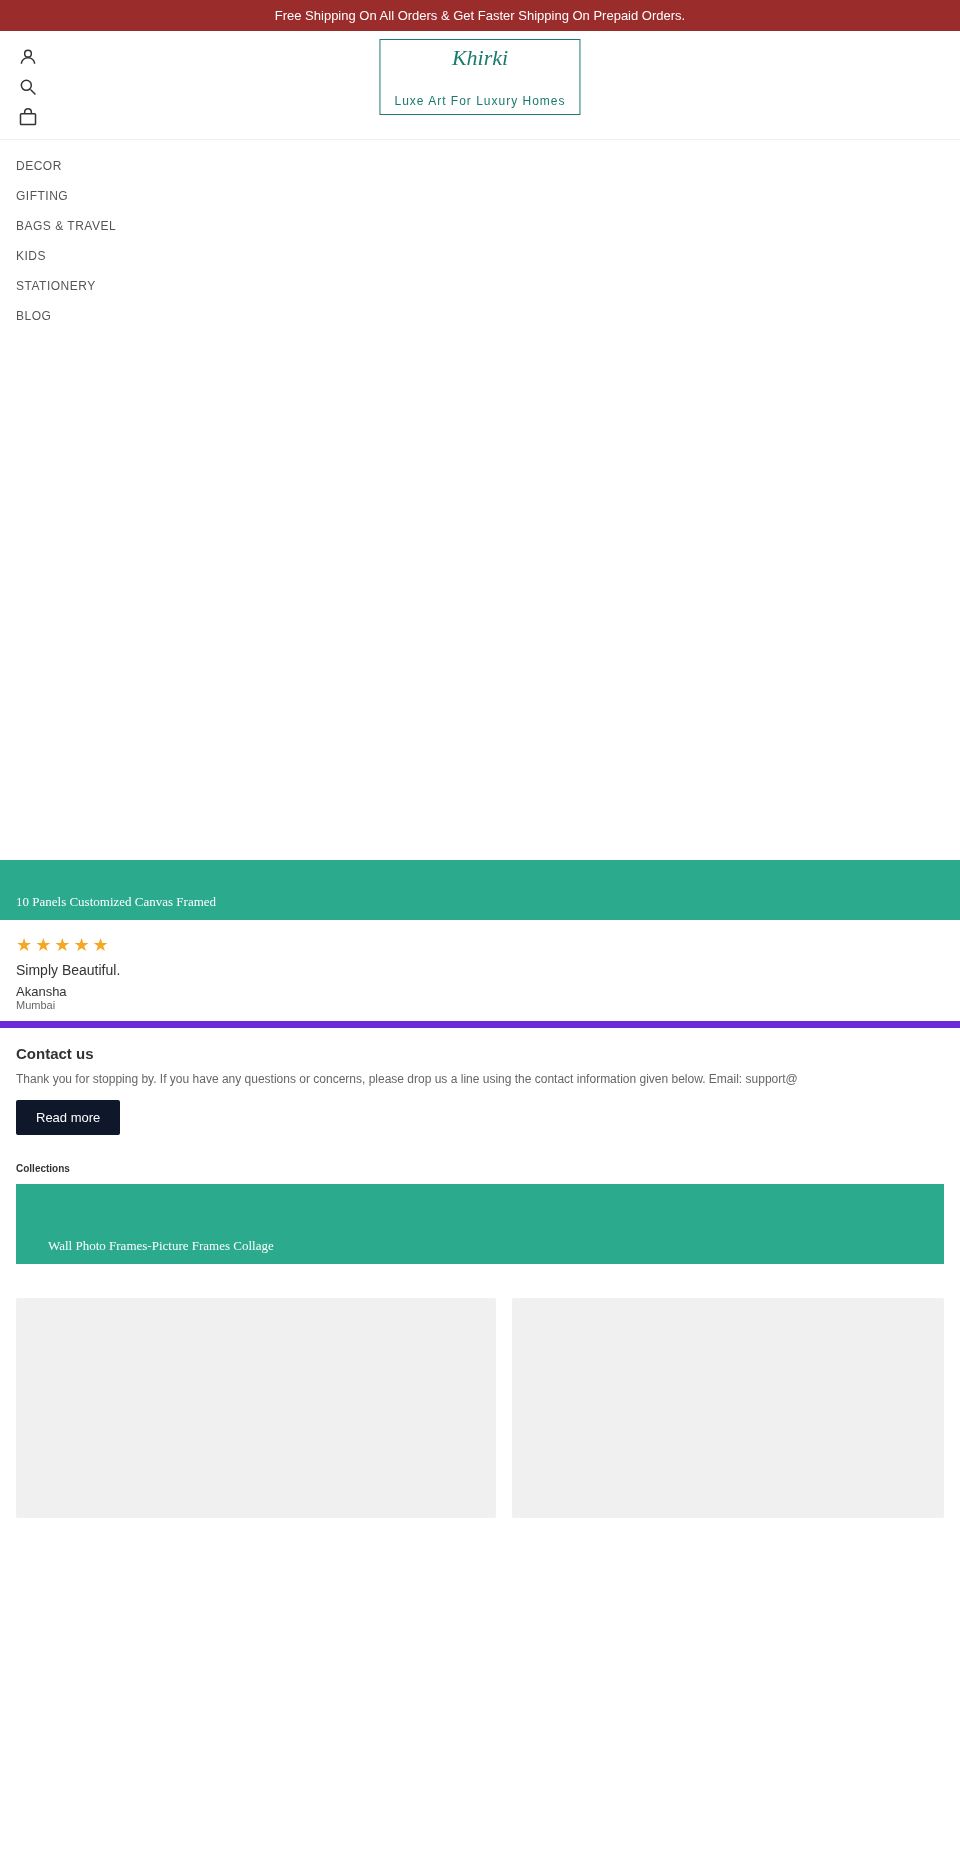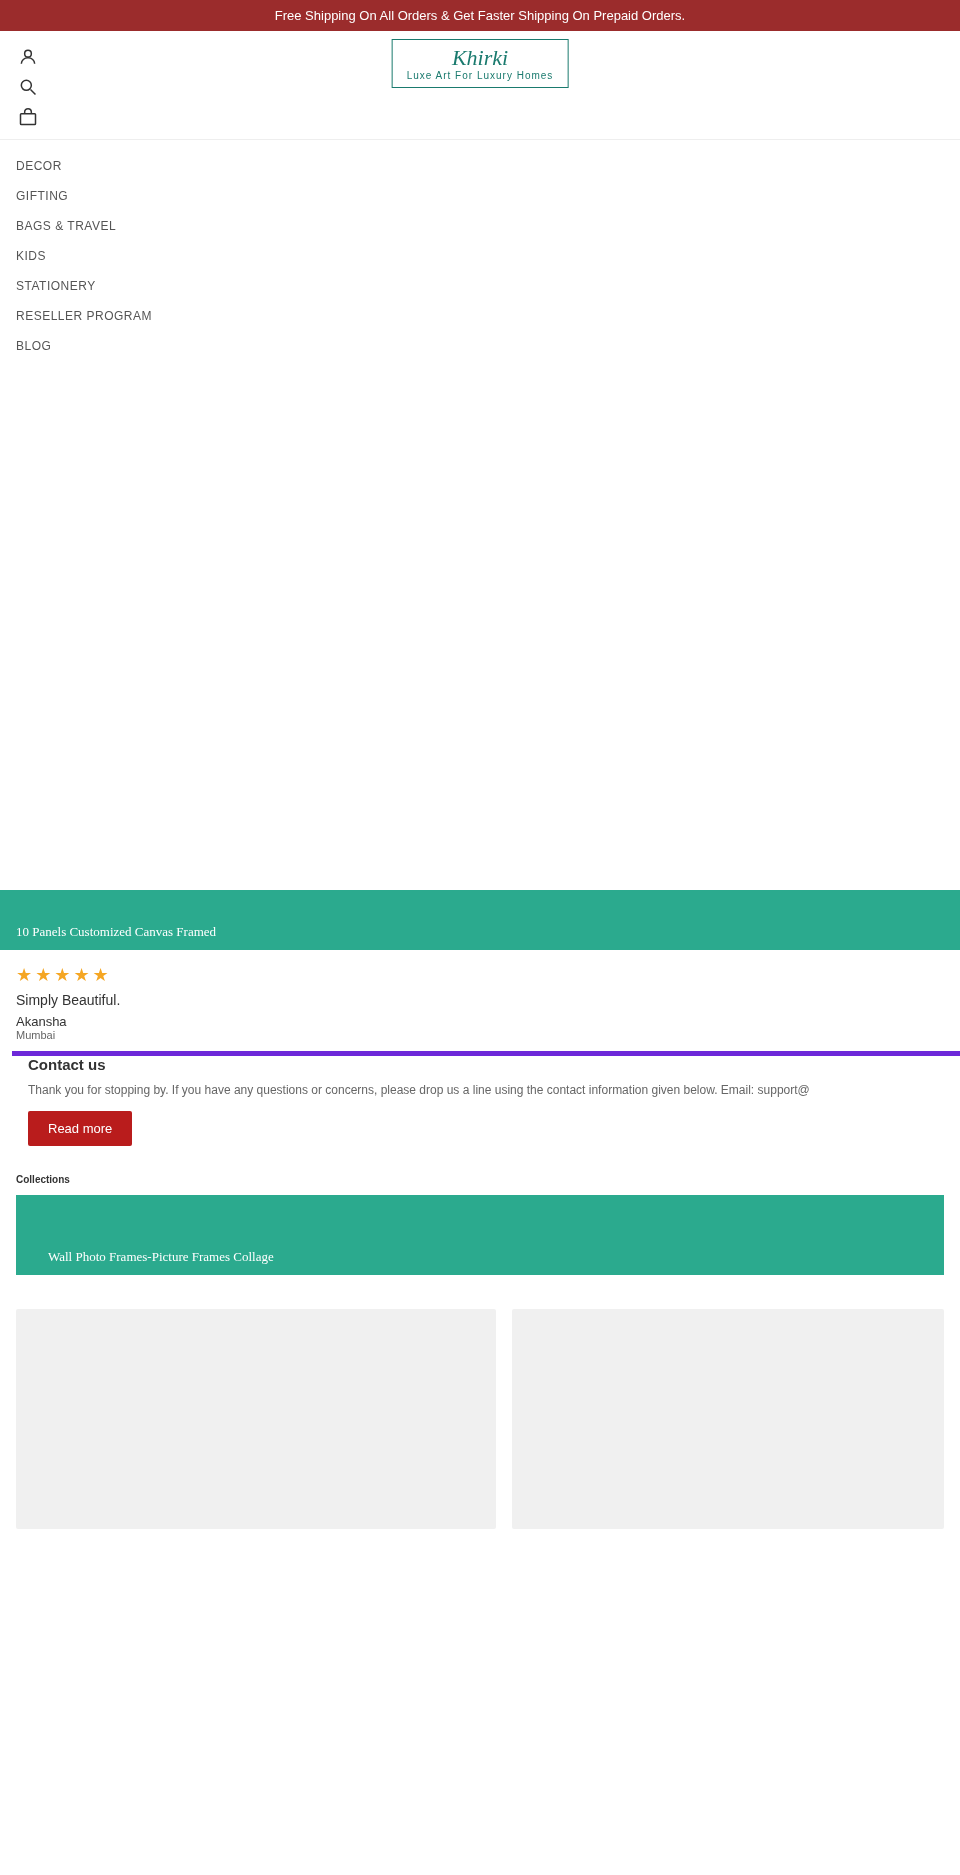--- a/index.html
+++ b/index.html
@@ -49,23 +49,24 @@
       text-align: center;
     }
     .logo-main {
       font-family: Georgia, serif;
       font-size: 22px;
       color: #1a7a6e;
       font-style: italic;
       line-height: 1.1;
     }
     .logo-sub {
-      font-size: 10px;
+      font-size: 12px;
       color: #1a7a6e;
       letter-spacing: 1px;
+      margin-top: 24px;
     }
 
     
     nav {
       padding: 10px 16px;
     }
     nav ul {
       list-style: none;
     }
     nav ul li {
@@ -122,38 +123,37 @@
       font-size: 13px;
       color: #333;
     }
     .reviewer-city {
       font-size: 11px;
       color: #666;
     }
 
     
     .contact-section {
-      padding: 0 16px 10px;
-      border-top: 5px solid #6d28d9;
-      margin-left: 12px;
+      padding: 17px 16px 10px;
+      border-top: 7px solid #6d28d9;
     }
     .section-heading {
       font-size: 15px;
       color: #333;
       margin-bottom: 8px;
       font-weight: 600;
     }
     .contact-text {
       font-size: 12px;
       color: #666;
       line-height: 1.5;
       margin-bottom: 12px;
     }
     .read-more-btn {
-      background: #b91c1c;
+      background: #0f172a;
       color: #fff;
       border: none;
       padding: 10px 20px;
       font-size: 13px;
       cursor: pointer;
       border-radius: 2px;
     }
 
     
     .collections-section {
@@ -247,23 +247,20 @@
     <li>
       <a href="#">BAGS &amp; TRAVEL</a>
     </li>
     <li>
       <a href="#">KIDS</a>
     </li>
     <li>
       <a href="#">STATIONERY</a>
     </li>
     <li>
-      <a href="#">RESELLER PROGRAM</a>
-    </li>
-    <li>
       <a href="#">BLOG</a>
     </li>
   </ul>
 </nav>
 
 <div class="hero-spacer"></div>
 
 <div class="product-banner">
   <span class="product-banner-label">10 Panels Customized Canvas Framed</span>
 </div>

